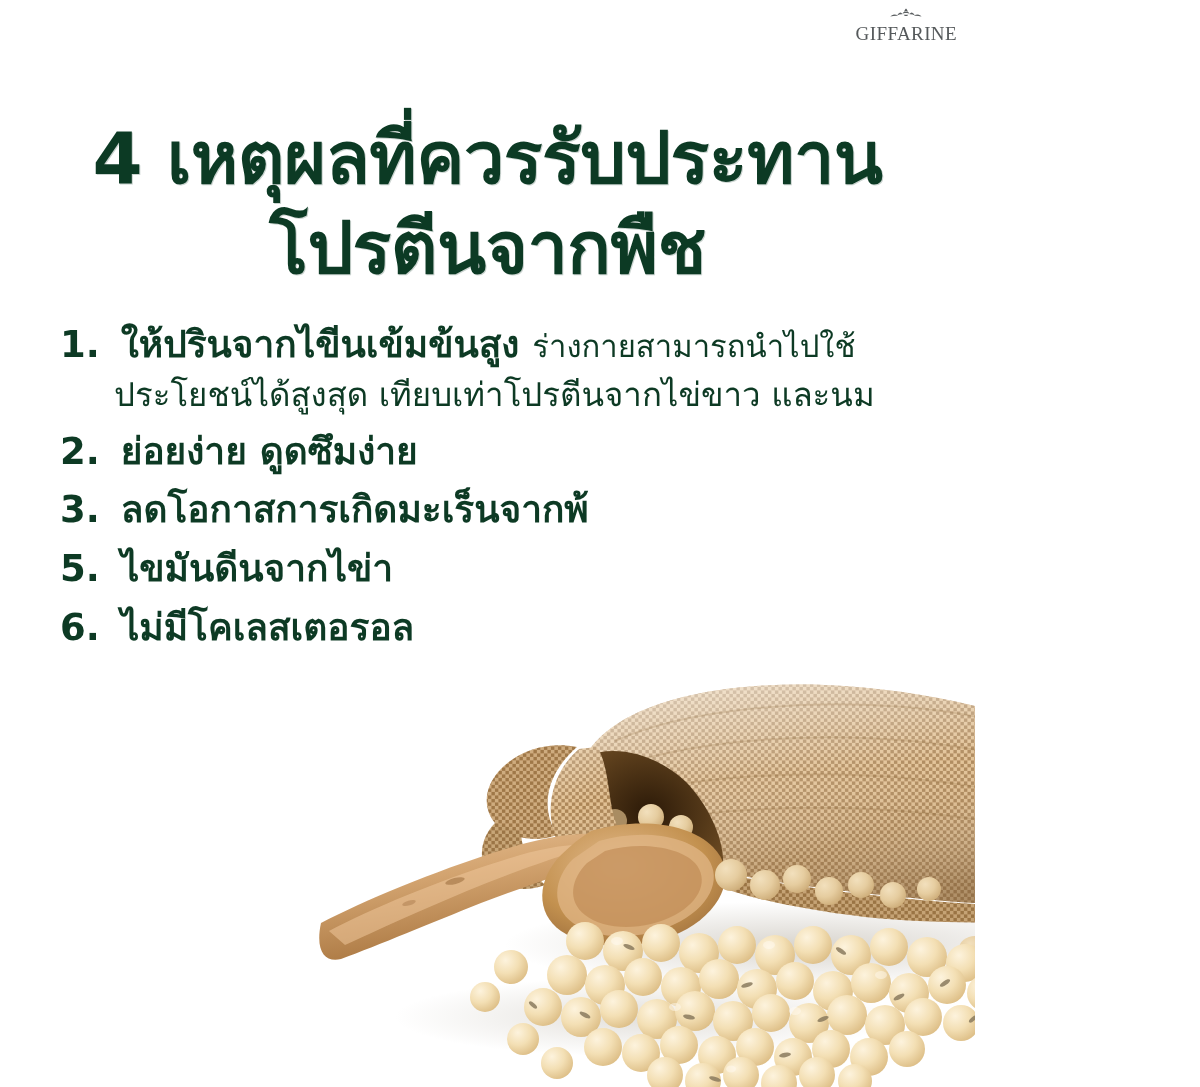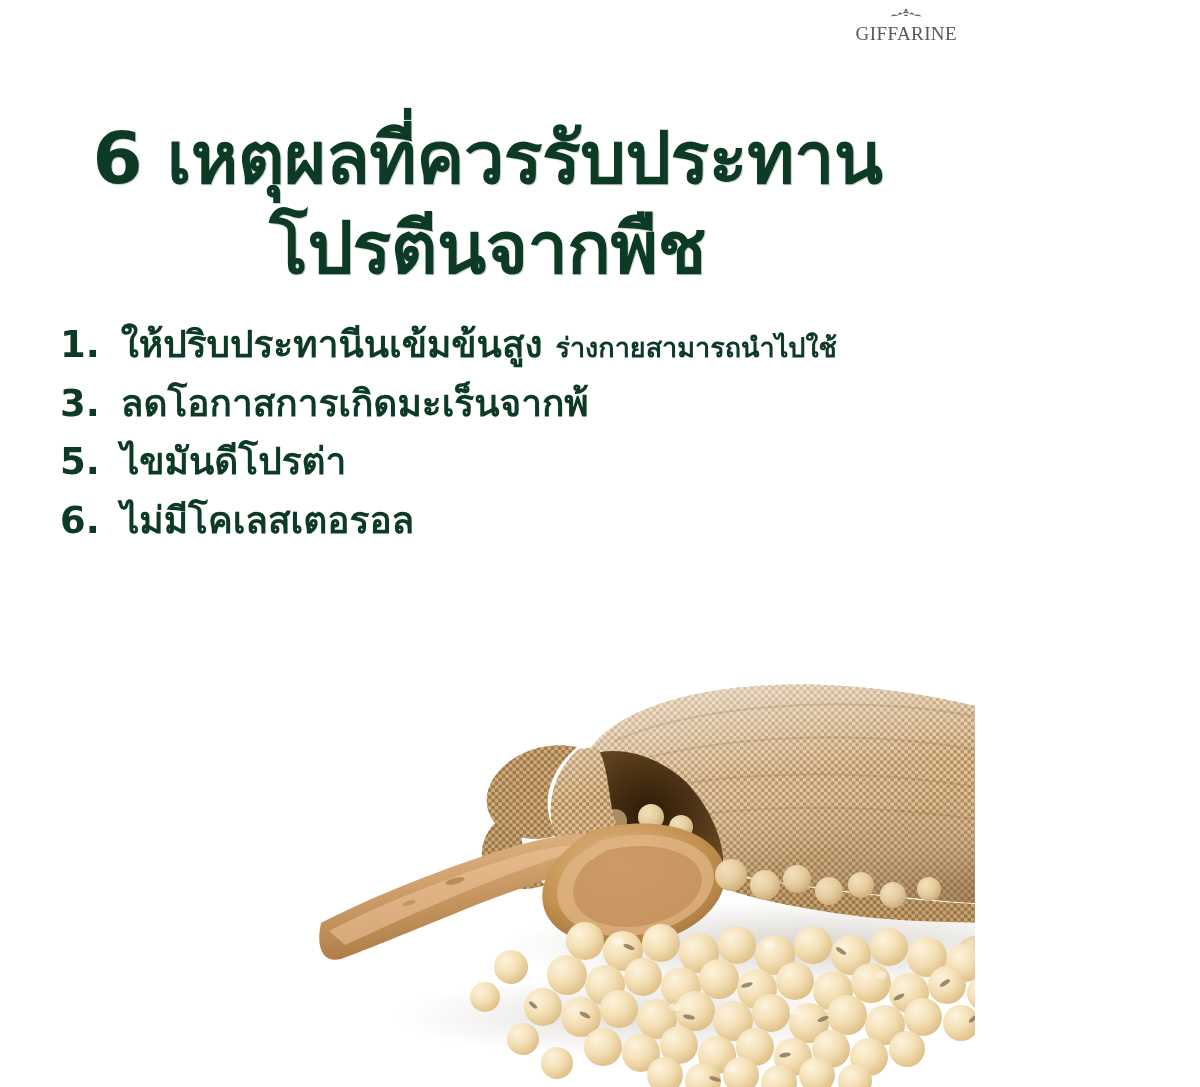--- a/index.html
+++ b/index.html
@@ -76,22 +76,22 @@
   .reason {
     display: block;
     font-size: 37px;
     font-weight: bold;
     line-height: 1.26;
     margin-bottom: 12px;
     white-space: nowrap;
   }
   .reason .num { margin-right: 8px; }
   .reason .sub {
-    font-weight: bold;
-    font-size: 27px;
+    font-weight: normal;
+    font-size: 31px;
   }
   .reason-cont {
     display: block;
     font-size: 33px;
     font-weight: normal;
     line-height: 1.22;
     padding-left: 54px;
     margin: -6px 0 14px 0;
     white-space: nowrap;
   }
@@ -123,42 +123,47 @@
           <path d="M5.0 6.6 C3.6 7.0 2.3 7.6 1.2 8.5 C3.4 7.9 5.4 7.7 7.5 7.7 L9.1 7.7 C8.0 7.0 6.6 6.7 5.0 6.6 Z"></path>
           <path d="M29.0 6.6 C27.4 6.7 26.0 7.0 24.9 7.7 L26.5 7.7 C28.6 7.7 30.6 7.9 32.8 8.5 C31.7 7.6 30.4 7.0 29.0 6.6 Z"></path>
           <path d="M14.6 6.8 L19.4 6.8 C18.8 7.6 18.0 8.1 17 8.1 C16.0 8.1 15.2 7.6 14.6 6.8 Z"></path>
         </g>
       </svg>
     </span>
     <span class="brand-word">Giffarine</span>
   </div>
 
   <h1 class="headline">
-    <span class="hl-line hl-line-1">6 เหตุผลที่ควรรับประทาน</span>
+    <span class="hl-line hl-line-1">4 เหตุผลที่ควรรับประทาน</span>
     <span class="hl-line hl-line-2">โปรตีนจากพืช</span>
   </h1>
 
   <div class="reasons">
 
     <div class="reason">
       <span class="num">1.</span>
-      <span class="bold">ให้ปริบประทานีนเข้มข้นสูง</span>
+      <span class="bold">ให้ปรินจากไขีนเข้มข้นสูง</span>
       <span class="sub">ร่างกายสามารถนำไปใช้</span>
     </div>
-
+    <div class="reason-cont">ประโยชน์ได้สูงสุด เทียบเท่าโปรตีนจากไข่ขาว และนม</div>
+
+    <div class="reason">
+      <span class="num">2.</span>
+      <span class="bold">ย่อยง่าย ดูดซึมง่าย</span>
+    </div>
 
     <div class="reason">
       <span class="num">3.</span>
       <span class="bold">ลดโอกาสการเกิดมะเร็นจากพ้</span>
     </div>
 
 
     <div class="reason">
       <span class="num">5.</span>
-      <span class="bold">ไขมันดีโปรต่า</span>
+      <span class="bold">ไขมันดีนจากไข่า</span>
     </div>
 
     <div class="reason">
       <span class="num">6.</span>
       <span class="bold">ไม่มีโคเลสเตอรอล</span>
     </div>
 
   </div>
 
   <div class="photo">

